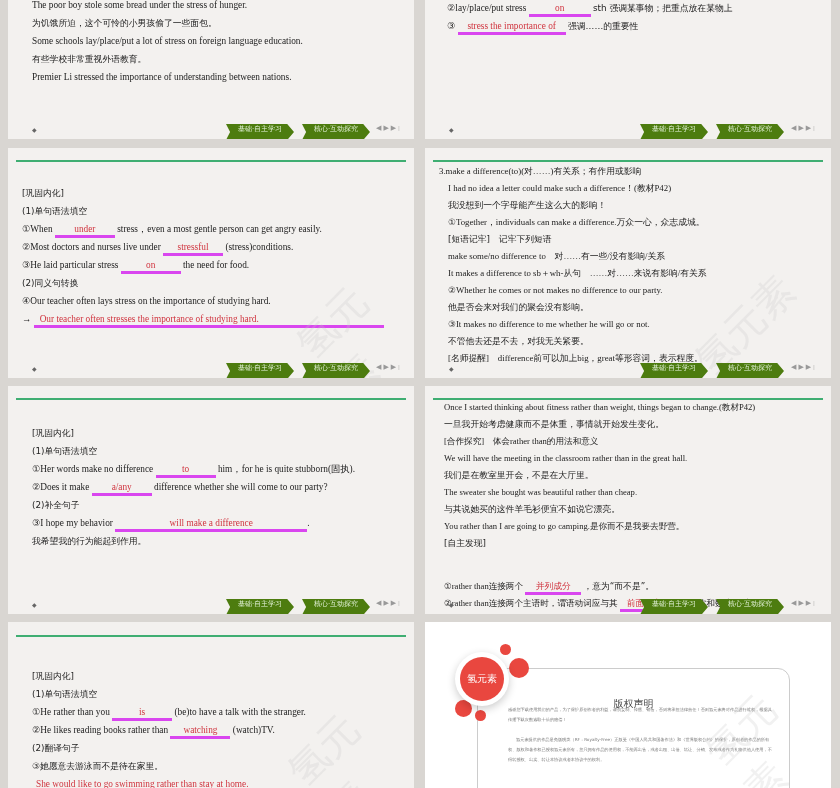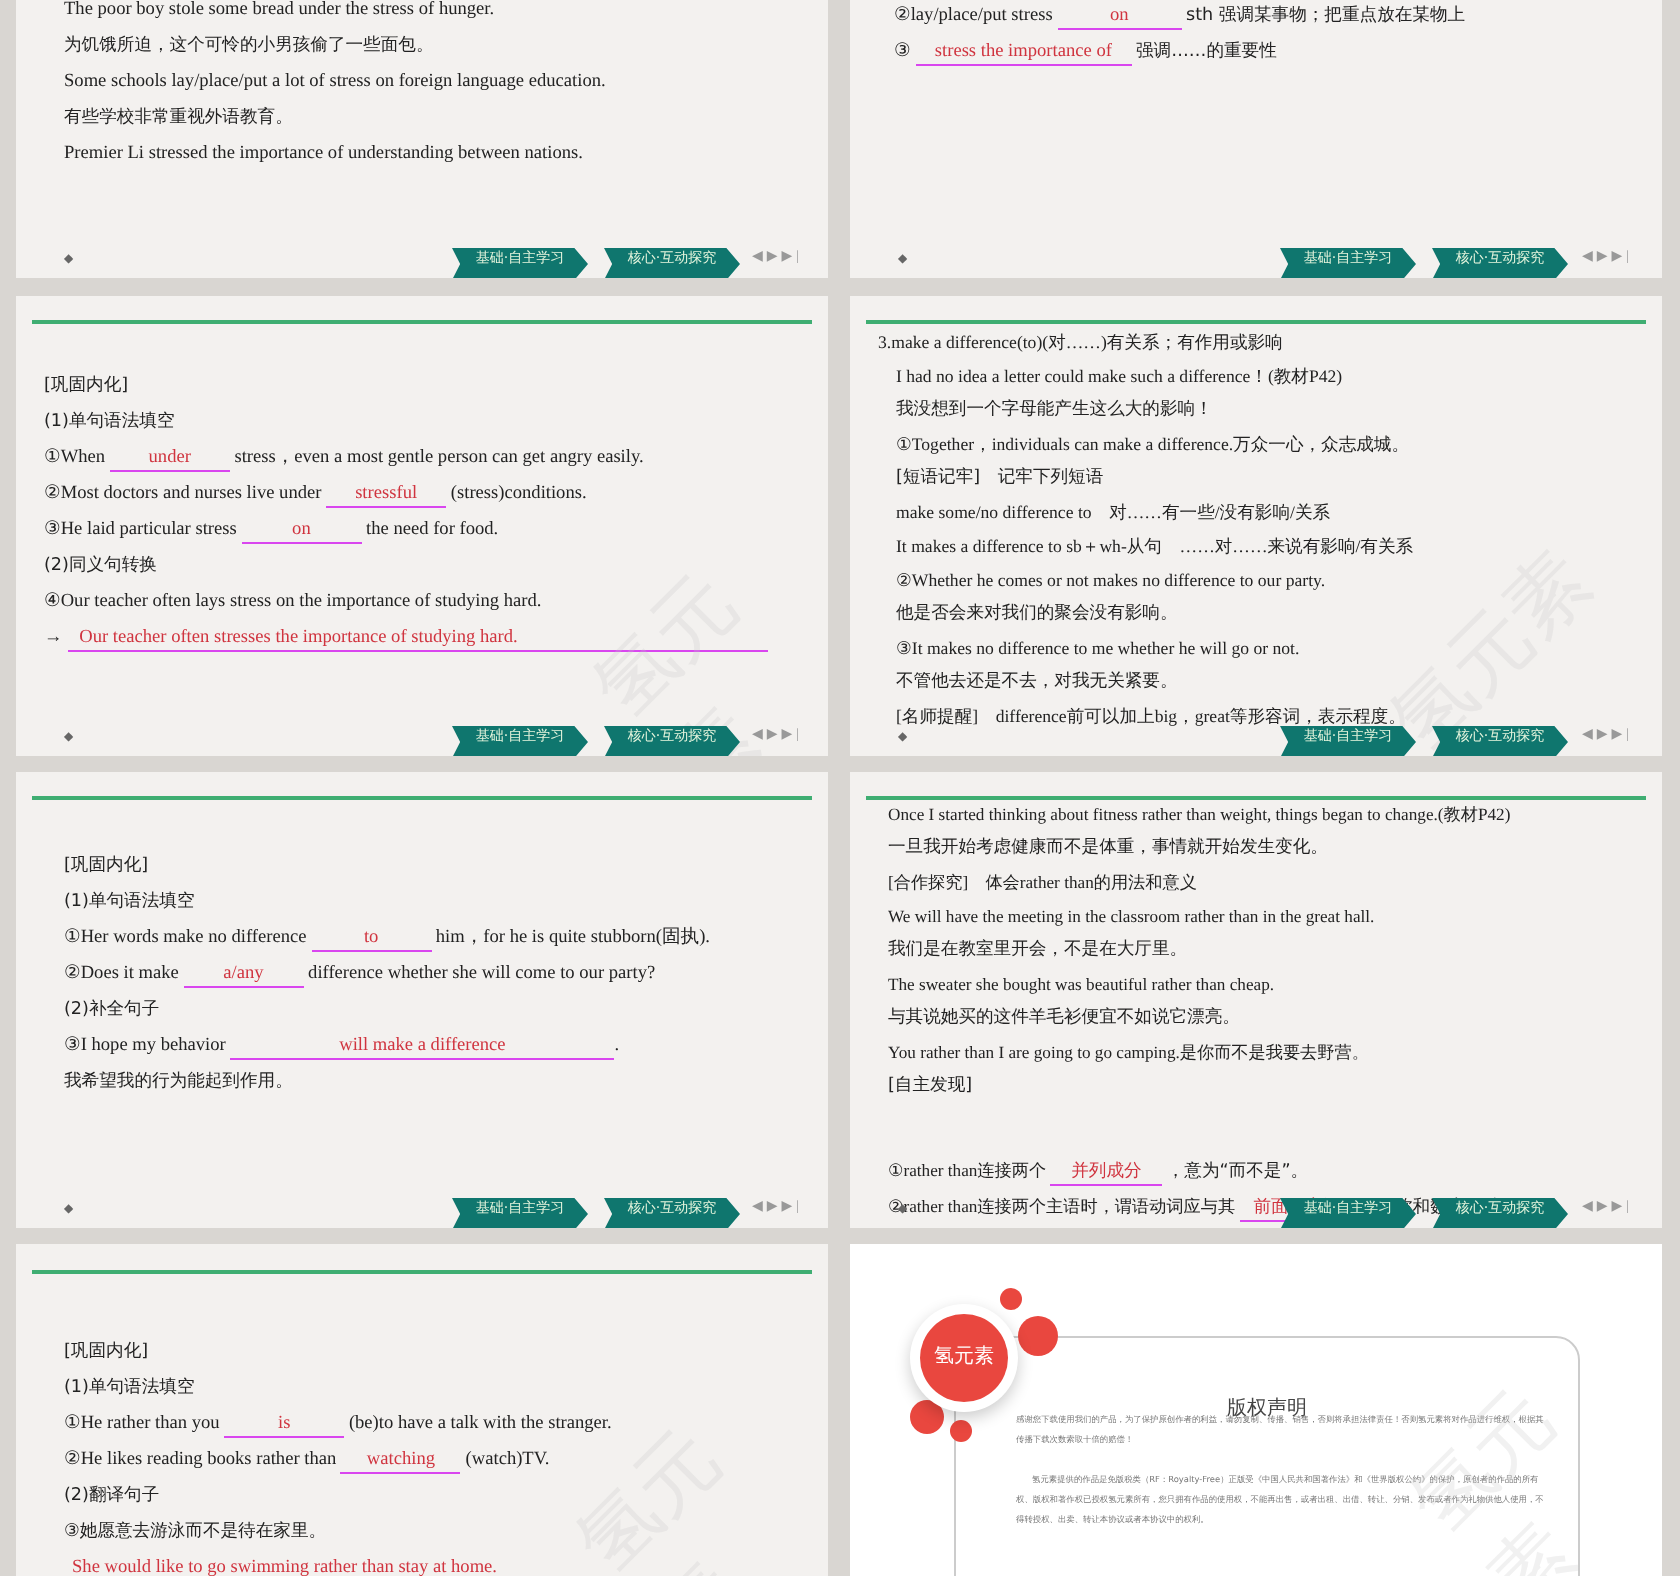--- a/index.html
+++ b/index.html
@@ -25,42 +25,42 @@
     position: absolute;
     font-size: 9.3px;
     line-height: 18px;
     white-space: nowrap;
   }
   .slide .content .ln { display: block; }
   .cn { font-family: "DejaVu Sans", sans-serif; font-size: 8.8px; }
   .ans { color: #d0343f; }
   .blank {
     display: inline-block;
-    border-bottom: 1px solid #d946ef;
+    border-bottom: 3px solid #d946ef;
     text-align: center;
     line-height: 12px;
     vertical-align: baseline;
   }
   .footer {
     position: absolute;
     left: 0; right: 0;
     bottom: 0;
     height: 18px;
   }
   .footer .pg {
     position: absolute;
     left: 24px; top: 5px;
     font-size: 6px; color: #666;
   }
   .tab {
     position: absolute;
     top: 3px;
     height: 16px;
     width: 68px;
-    background: #0f766e;
+    background: #4d7c0f;
     color: #e6f5dd;
     font-family: "DejaVu Sans", sans-serif;
     font-size: 7px;
     line-height: 11px;
     text-align: center;
     clip-path: polygon(0 0, 90% 0, 100% 50%, 90% 100%, 0 100%, 6% 50%);
     cursor: pointer;
   }
   .navbtns {
     position: absolute;

